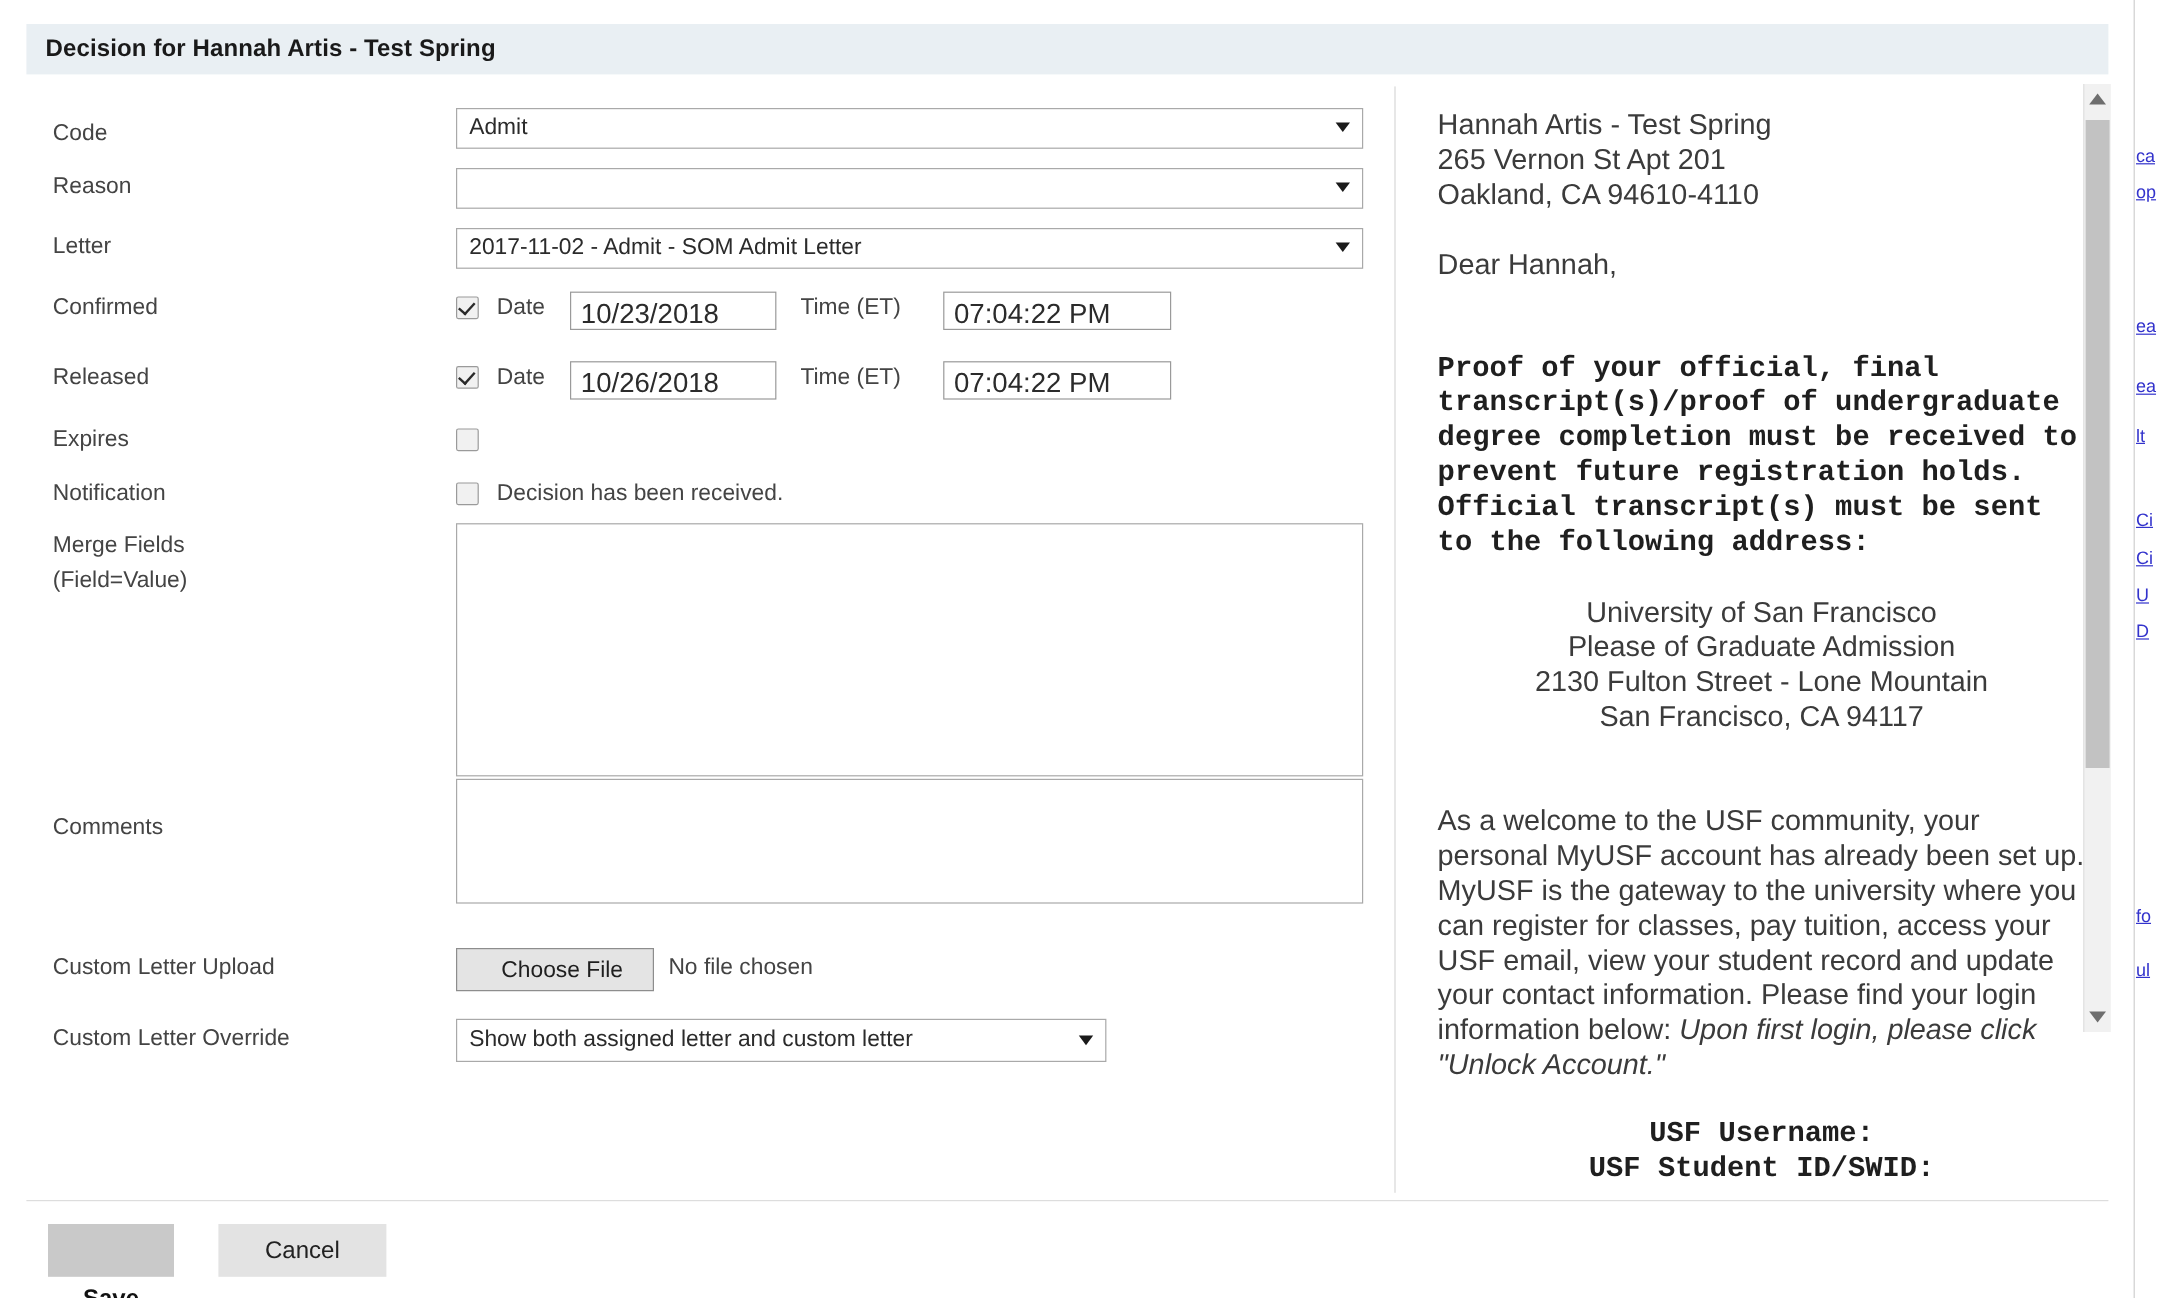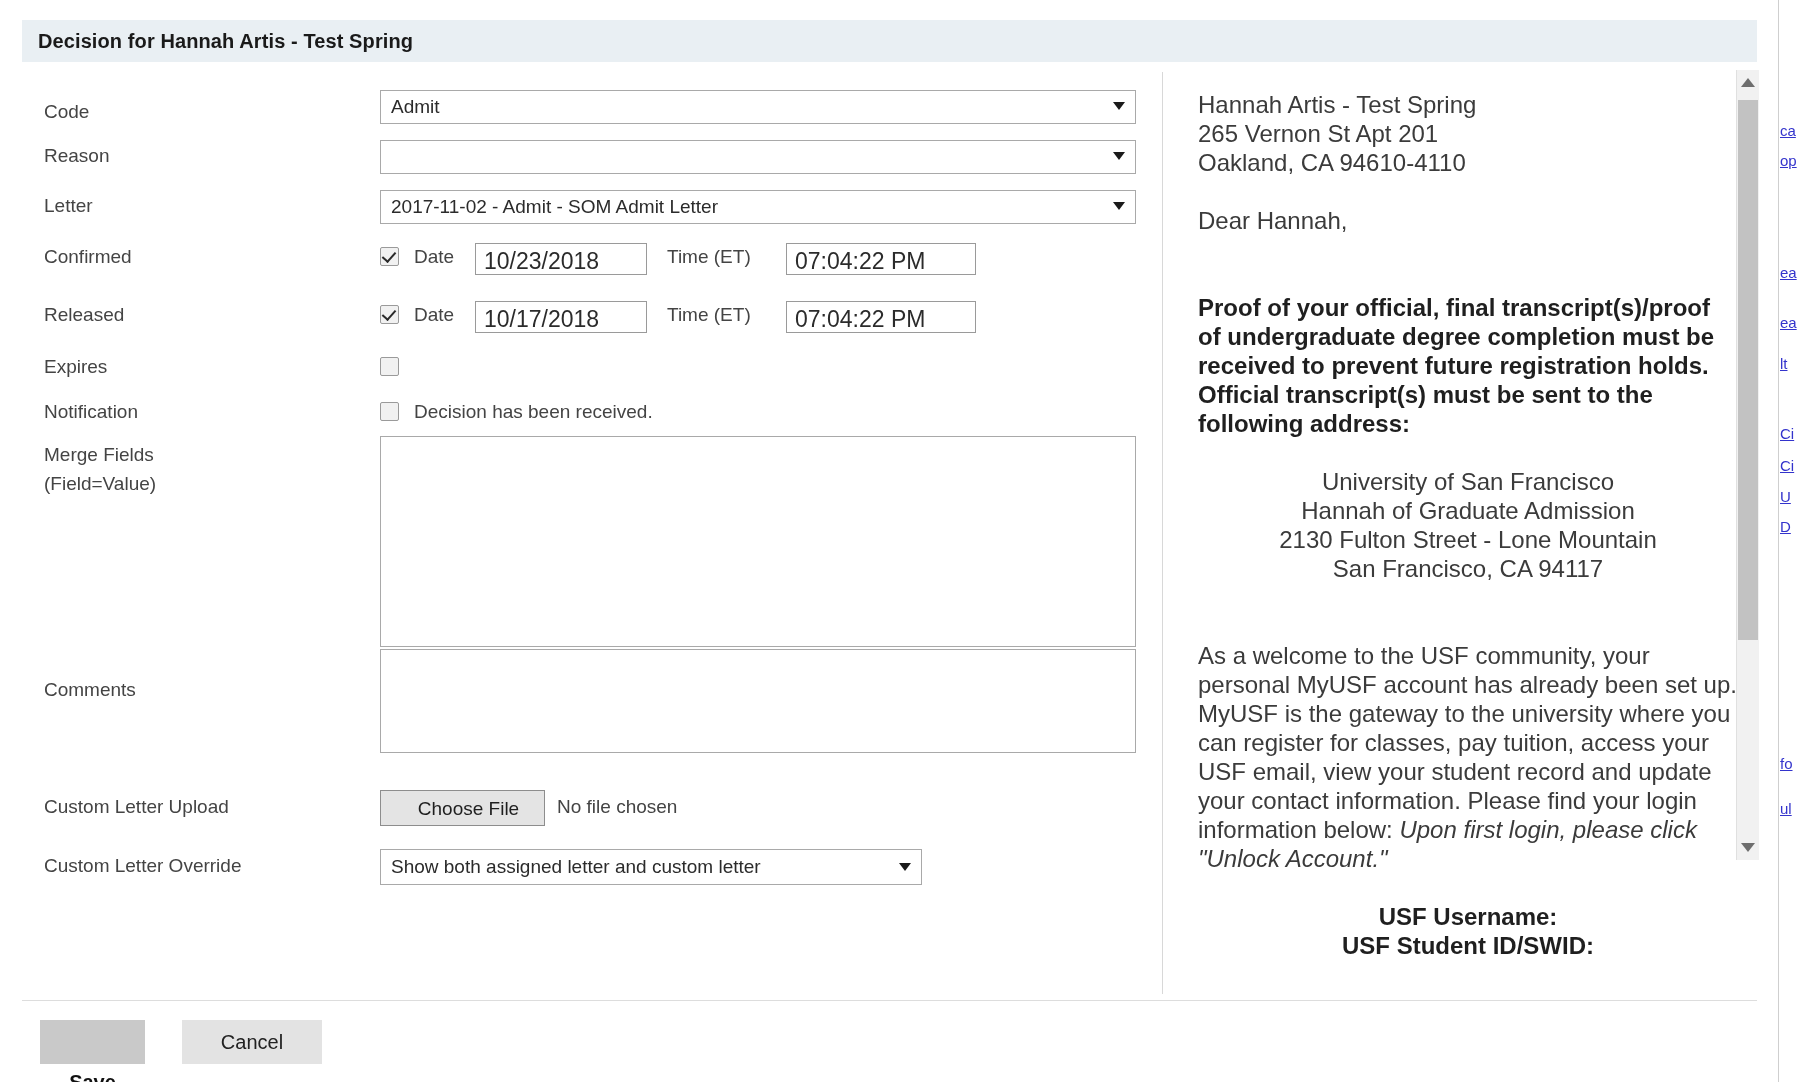--- a/index.html
+++ b/index.html
@@ -305,21 +305,21 @@
     position: absolute;
     left: 23px;
     top: 18px;
     width: 540px;
     font-size: 24px;
     line-height: 29px;
     color: #3b3b3b;
   }
   #letter p { margin: 0 0 0 0; }
   .sp { height: 29px; }
-  .bold { font-weight: bold; color: #1f1f1f; }
+  .bold { font-weight: bold; color: #1f1f1f; font-family: Liberation Mono, monospace; }
   .center { text-align: center; }
   .ital { font-style: italic; }
 
   
   #pv-scroll {
     position: absolute;
     left: 1736px;
     top: 70px;
     width: 22px;
     height: 790px;
@@ -423,21 +423,21 @@
       <div class="txt" style="left:764px; top:3px; width:190px;">
         <div class="v">07:04:22 PM</div>
       </div>
     </div>
 
     <div class="row" style="top:226px;">
       <div class="lbl" style="top:6px;">Released</div>
       <div class="cb checked" style="left:358px; top:7px;"></div>
       <div class="inline-lbl" style="left:392px; top:6px;">Date</div>
       <div class="txt" style="left:453px; top:3px; width:172px;">
-        <div class="v">10/17/2018</div>
+        <div class="v">10/26/2018</div>
       </div>
       <div class="inline-lbl" style="left:645px; top:6px;">Time (ET)</div>
       <div class="txt" style="left:764px; top:3px; width:190px;">
         <div class="v">07:04:22 PM</div>
       </div>
     </div>
 
     <div class="row" style="top:284px;">
       <div class="lbl" style="top:0px;">Expires</div>
       <div class="cb" style="left:358px; top:1px;"></div>
@@ -485,21 +485,21 @@
       <p>Hannah Artis - Test Spring</p>
       <p>265 Vernon St Apt 201</p>
       <p>Oakland, CA 94610-4110</p>
       <div class="sp"></div>
       <p>Dear Hannah,</p>
       <div class="sp"></div>
       <div class="sp"></div>
       <p class="bold">Proof of your official, final transcript(s)/proof of undergraduate degree completion must be received to prevent future registration holds. Official transcript(s) must be sent to the following address:</p>
       <div class="sp"></div>
       <p class="center">University of San Francisco</p>
-      <p class="center">Hannah of Graduate Admission</p>
+      <p class="center">Please of Graduate Admission</p>
       <p class="center">2130 Fulton Street - Lone Mountain</p>
       <p class="center">San Francisco, CA 94117</p>
       <div class="sp"></div>
       <div class="sp"></div>
       <p><span>As a welcome to the USF community, your personal MyUSF account has already been set up. MyUSF is the gateway to the university where you can register for classes, pay tuition, access your USF email, view your student record and update your contact information. Please find your login information below: </span><span class="ital">Upon first login, please click "Unlock Account."</span></p>
       <div class="sp"></div>
       <p class="center bold">USF Username:</p>
       <p class="center bold">USF Student ID/SWID:</p>
     </div>
   </div>

